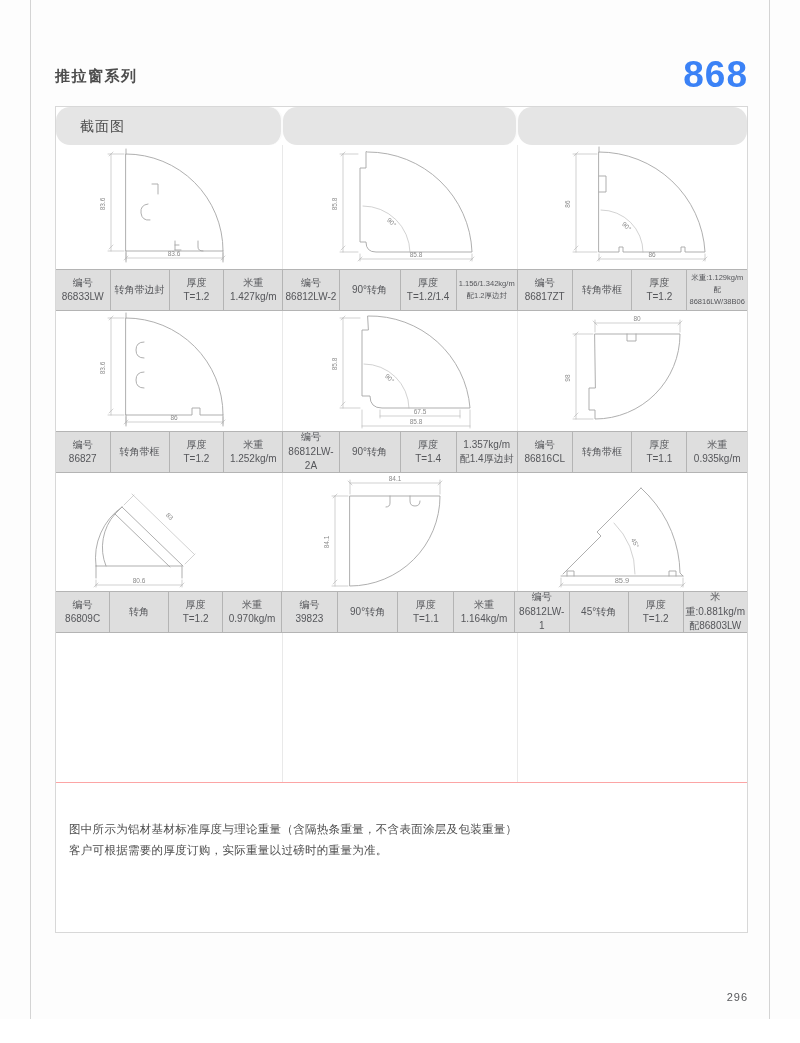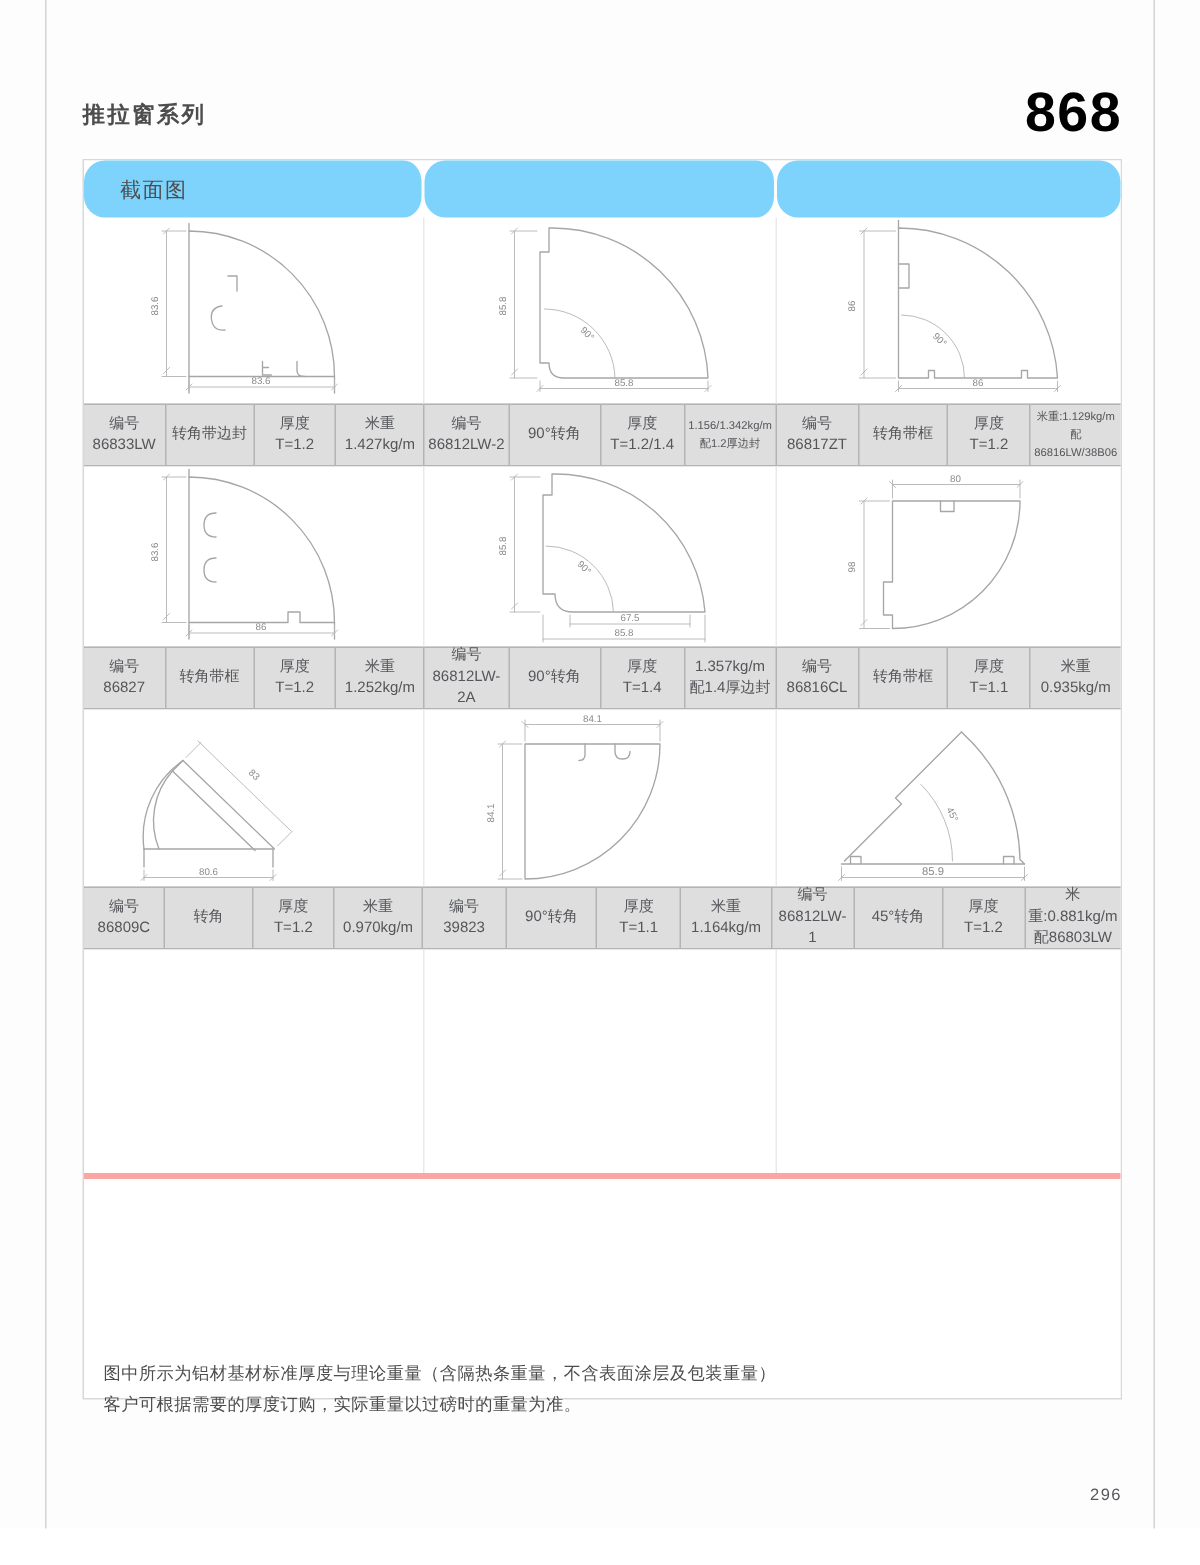--- a/index.html
+++ b/index.html
@@ -6,27 +6,27 @@
   body { background:#ffffff; font-family:"Liberation Sans", sans-serif; }
   .page { position:relative; width:800px; height:1019px; background:#fdfdfd; overflow:hidden; }
 
   .side-rule { position:absolute; top:0; width:1px; height:1020px; background:#d4d4d4; }
   .side-rule.left { left:30px; }
   .side-rule.right { left:769px; }
 
   .top-header { position:absolute; left:55px; top:38px; width:693px; height:52px;
     display:flex; justify-content:space-between; align-items:flex-end; }
   .series-title { font-size:15px; font-weight:bold; color:#4d4d4d; letter-spacing:1.5px; padding-bottom:4px; }
-  .page-code { font-size:37px; font-weight:bold; color:#000000; line-height:0.85; letter-spacing:1px; }
+  .page-code { font-size:37px; font-weight:bold; color:#3b82f6; line-height:0.85; letter-spacing:1px; }
 
   .sheet { position:absolute; left:55px; top:106px; width:693px; background:#ffffff;
     border:1px solid #d8d8d8; }
 
   .band-header { display:grid; grid-template-columns:228fr 235fr 230fr; background:#fff; }
-  .band-cell { height:38px; background:#7dd3fc; border-right:2px solid #fbfbfb;border-radius:14px; }
+  .band-cell { height:38px; background:#e5e5e5; border-right:2px solid #fbfbfb;border-radius:14px; }
   .band-cell:last-child { border-right:none; }
   .band-cell .section-title { display:block; line-height:38px; padding-left:24px;
     font-size:14px; color:#4d4d4d; letter-spacing:1px; }
 
   .row-draw { display:grid; grid-template-columns:228fr 235fr 230fr; background:#fff; }
   .dcell { border-right:1px solid #e9e9e9; display:flex; align-items:center; justify-content:center; overflow:hidden; }
   .dcell:last-child { border-right:none; }
   .h124 .dcell { height:124px; }
   .h120 .dcell { height:120px; }
   .h118 .dcell { height:118px; }
@@ -34,21 +34,21 @@
 
   .row-info { display:grid;
     grid-template-columns:54.7fr 59.3fr 54.7fr 59.3fr 56.4fr 61.1fr 56.4fr 61.1fr 55.2fr 59.8fr 55.2fr 59.8fr;
     background:#dedede; border-top:1px solid #b4b4b4; border-bottom:1px solid #b4b4b4; }
   .icell { height:40px; border-right:1px solid #b4b4b4; display:flex; flex-direction:column;
     align-items:center; justify-content:center; text-align:center;
     font-size:10px; color:#55565a; line-height:1.45; padding:0 2px; }
   .icell:last-child { border-right:none;text-align:center; }
   .icell.xs { font-size:7.5px; line-height:1.6; }
 
-  .row-foot { border-top:4px solid #fca5a5; height:150px; padding:120px 20px 0 13px; background:#fff; }
+  .row-foot { border-top:1px solid #fca5a5; height:150px; padding:36px 20px 0 13px; background:#fff; }
   .foot-line { font-size:11.5px; color:#4d4d4d; line-height:1.85; letter-spacing:0.3px; }
 
   .page-number { position:absolute; right:52px; top:991px; font-size:11px; color:#57585b; letter-spacing:1px; }
 
   svg.dwg { display:block; }
   svg.dwg path, svg.dwg line { stroke:#a6a6a6; stroke-width:0.9; fill:none;
     stroke-linecap:round; stroke-linejoin:round; }
   svg.dwg .dim { stroke:#b3b3b3; stroke-width:0.6; }
   svg.dwg text { fill:#8b8b8b; font-size:6.5px; font-family:"Liberation Sans", sans-serif; }
   svg.dwg text.big { font-size:7.5px; }

